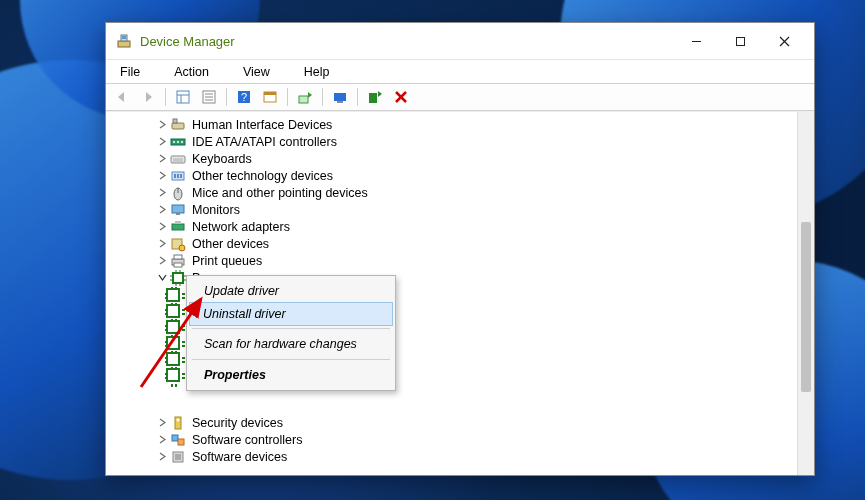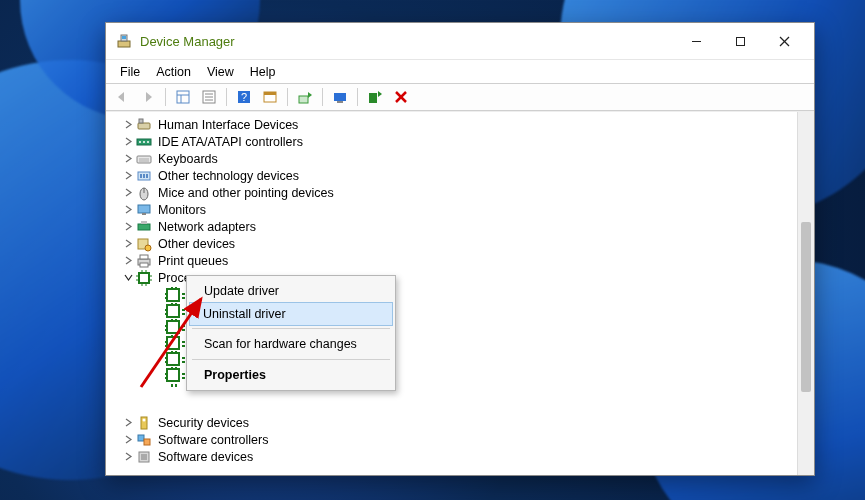--- a/index.html
+++ b/index.html
@@ -22,49 +22,49 @@
     background:#ffffff; border:1px solid #8a8a8a; box-shadow:0 8px 24px rgba(0,0,0,.4);
     display:flex; flex-direction:column; font-size:12.5px; color:#000;
   }
   .titlebar { height:36px; display:flex; align-items:center; padding:0 8px 0 10px; }
   .titlebar .title-icon { width:16px; height:16px; margin-right:8px; }
   .titlebar .title-text { flex:0 0 auto; font-size:13px; color:#4d7c0f; }
   .titlebar .spacer { flex:1; }
   .win-btn { width:44px; height:28px; display:flex; align-items:center; justify-content:center; color:#222; }
   .win-btn svg{width:11px;height:11px;}
 
-  .menubar { height:24px; display:flex; align-items:center; padding:0 6px; gap:0; border-top:1px solid #e6e6e6;}
+  .menubar { height:24px; display:flex; align-items:center; padding:0 6px; gap:18px; border-top:1px solid #e6e6e6;}
   .menu-item { padding:3px 8px; font-size:12.5px; }
 
   .toolbar { height:28px; border-top:1px solid #cfcfcf; border-bottom:1px solid #cfcfcf; display:flex; align-items:center; padding:0 4px; gap:2px; background:#fdfdfd;}
   .tbtn { width:24px; height:22px; display:flex; align-items:center; justify-content:center; border:1px solid transparent; border-radius:2px;}
   .tbtn.disabled{opacity:.45;}
   .tsep{width:1px;height:18px;background:#cfcfcf;margin:0 3px;}
   .tbtn svg{width:16px;height:16px;}
 
   .client { flex:1; display:flex; border-top:1px solid #eee; position:relative; }
   .tree { flex:1; overflow:hidden; padding:4px 0 0 0; position:relative;}
   .scrollbar { width:17px; background:#f0f0f0; border-left:1px solid #dcdcdc; position:relative;}
   .scroll-thumb{position:absolute;left:3px;right:3px;top:110px;height:170px;background:#c2c2c2;border-radius:2px;}
 
-  .tree-row { display:flex; align-items:center; height:17px; padding-left:16px; white-space:nowrap;}
+  .tree-row { display:flex; align-items:center; height:17px; padding-left:44px; white-space:nowrap;margin-left:6px;}
   .tree-row .twist { width:12px; height:12px; margin-right:2px; display:flex; align-items:center; justify-content:center; color:#6a6a6a;}
   .tree-row .twist svg{width:9px;height:9px;}
   .tree-row .icon { width:16px; height:16px; margin-right:6px; display:flex;align-items:center;justify-content:center;}
   .tree-row .label { font-size:12.5px; }
 
   .cpu-col { padding-left:60px; }
   .cpu-chip { width:14px;height:14px;border:2px solid #1c7a1c;background:#fff;display:block;margin-bottom:2px;position:relative;}
   .cpu-chip::before,.cpu-chip::after{content:"";position:absolute;background:#1c7a1c;}
   .cpu-chip::before{left:-3px;top:3px;width:3px;height:2px;box-shadow:0 4px #1c7a1c, 17px 0 #1c7a1c, 17px 4px #1c7a1c;}
   .cpu-chip::after{top:-3px;left:3px;height:3px;width:2px;box-shadow:4px 0 #1c7a1c, 0 17px #1c7a1c, 4px 17px #1c7a1c;}
 
   .context-menu {
     position:absolute; left:80px; top:163px; width:210px; background:#f6f6f6;
-    border:1px solid #b6b6b6; box-shadow:2px 3px 6px rgba(0,0,0,.25); padding:3px;
+    border:1px solid #b6b6b6; box-shadow:2px 3px 6px rgba(0,0,0,.25); padding:3px;font-style:italic;
   }
   .cm-item{height:24px;display:flex;align-items:center;padding:0 14px;font-size:12.5px;}
   .cm-item.hovered{background:#d8eafc;border:1px solid #9bc3e6;height:24px;margin:-1px;padding:0 13px;}
   .cm-sep{height:1px;background:#d0d0d0;margin:3px 2px;}
   .cm-item.bold{font-weight:700;}
 
   .arrow-annot{position:absolute;left:30px;top:175px;pointer-events:none;}
 
   .statusbar{height:20px;border-top:1px solid #cfcfcf;display:flex;align-items:center;}
   .status-cell{padding:0 8px;font-size:12px;color:#222;border-right:1px solid #e0e0e0;height:100%;display:flex;align-items:center;}

